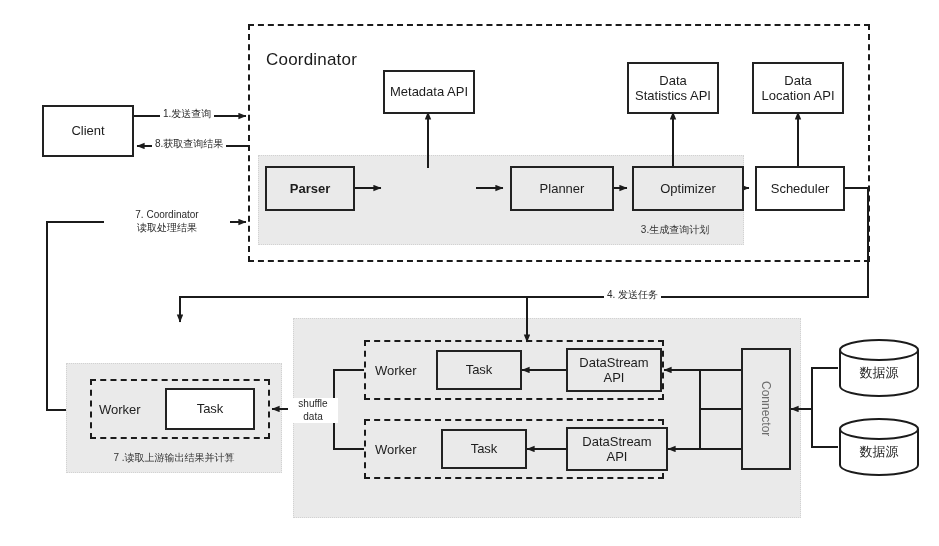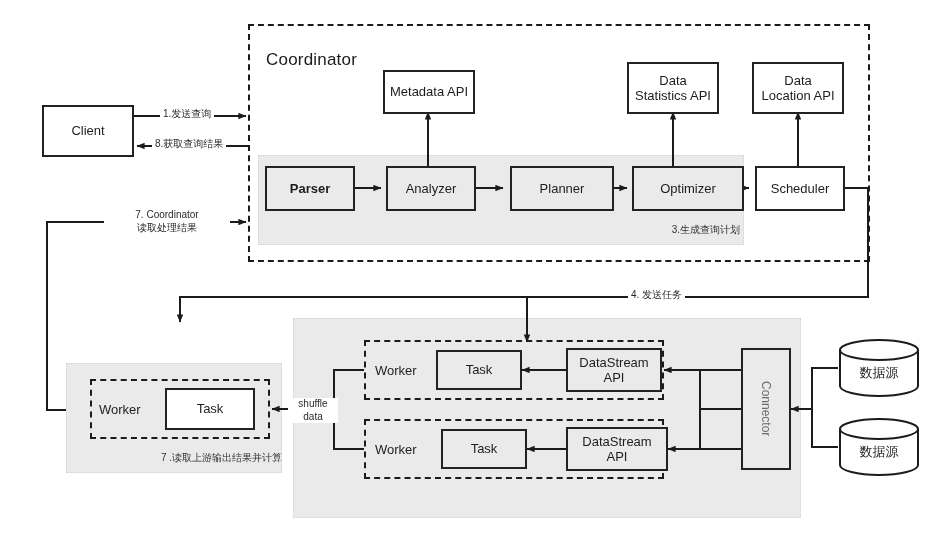--- a/index.html
+++ b/index.html
@@ -25,21 +25,21 @@
     position:absolute;box-sizing:border-box;
     background:#eaeaea;border:1px dotted #d2d2d2;
   }
   .dashbox{
     position:absolute;box-sizing:border-box;
     border:2px dashed #1b1b1b;background:transparent;
   }
 
   .caption{
     position:absolute;font-size:10px;color:#333;
-    text-align:right;line-height:1.25;white-space:nowrap;
+    text-align:center;line-height:1.25;white-space:nowrap;
   }
   .edgelabel{
     position:absolute;font-size:10px;color:#2a2a2a;
     background:#ffffff;padding:0 3px;text-align:center;
     line-height:1.25;white-space:nowrap;
   }
   .title{
     position:absolute;font-size:17px;color:#1b1b1b;letter-spacing:.2px;
   }
   .vlabel{
@@ -128,23 +128,20 @@
     <span>Location API</span>
   </div>
 
   <div class="node plain" style="left:42px;top:105px;width:92px;height:52px;">
     <span>Client</span>
   </div>
 
   <div class="node instage" style="left:265px;top:166px;width:90px;height:45px;font-weight:bold;">
     <span>Parser</span>
   </div>
-  <div class="node instage" style="left:386px;top:166px;width:90px;height:45px;">
-    <span>Analyzer</span>
-  </div>
   <div class="node instage" style="left:510px;top:166px;width:104px;height:45px;">
     <span>Planner</span>
   </div>
   <div class="node instage" style="left:632px;top:166px;width:112px;height:45px;">
     <span>Optimizer</span>
   </div>
   <div class="node plain" style="left:755px;top:166px;width:90px;height:45px;">
     <span>Scheduler</span>
   </div>
 
@@ -199,20 +196,20 @@
   </div>
 
   <div class="edgelabel" style="left:160px;top:108px;">1.发送查询</div>
   <div class="edgelabel" style="left:152px;top:138px;">8.获取查询结果</div>
 
   <div class="edgelabel" style="left:104px;top:209px;width:120px;">
     <div>7. Coordinator</div>
     <div>读取处理结果</div>
   </div>
 
-  <div class="edgelabel" style="left:628px;top:289px;">4. 发送任务</div>
+  <div class="edgelabel" style="left:604px;top:289px;">4. 发送任务</div>
 
   <div class="edgelabel" style="left:288px;top:398px;width:44px;">
     <div>shuffle</div>
     <div>data</div>
   </div>
 
 </div>
 
 </body></html>

